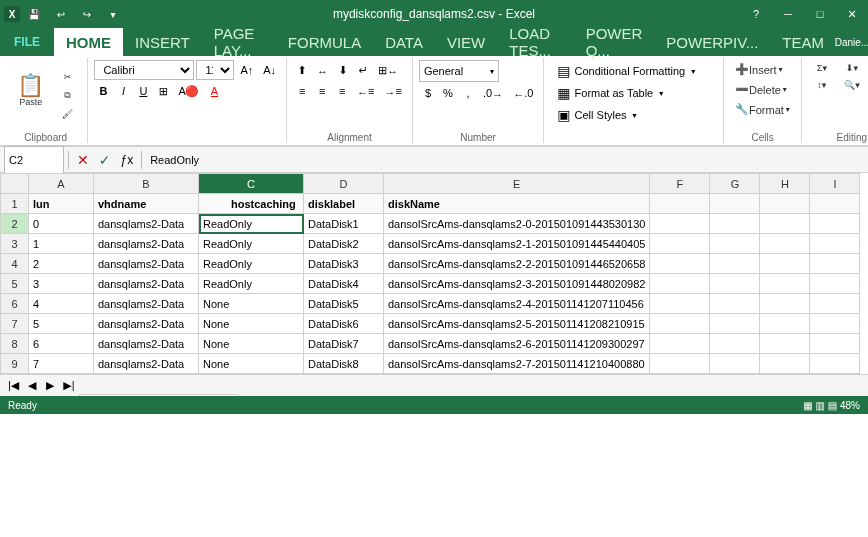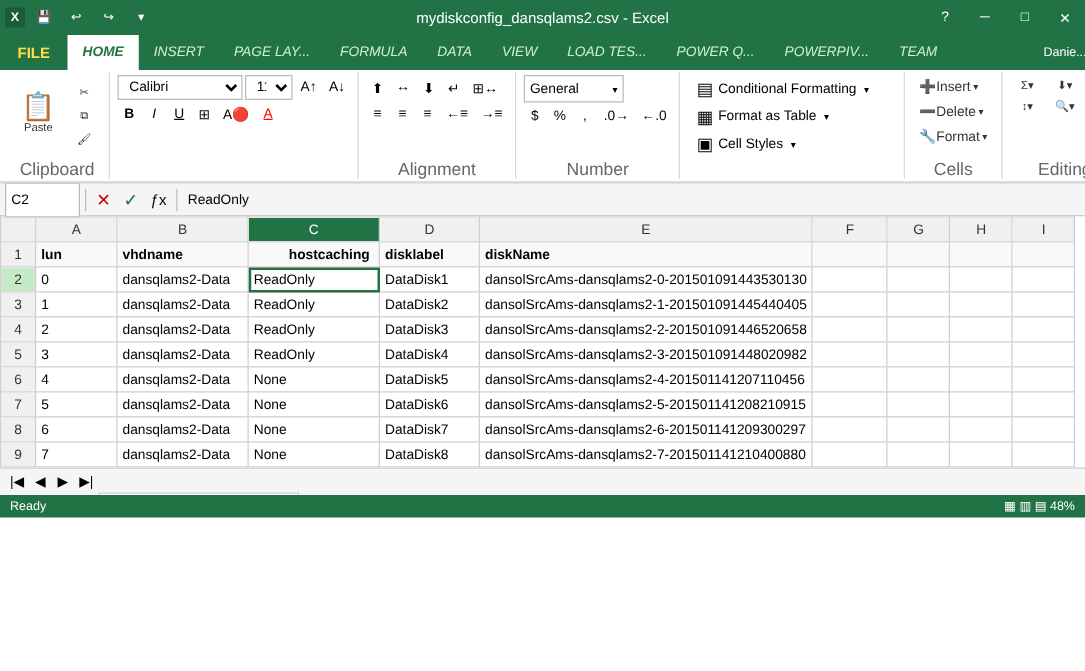--- a/index.html
+++ b/index.html
@@ -43,37 +43,36 @@
     
     .tab-bar {
       display: flex;
       align-items: flex-end;
       background: #217346;
       height: 28px;
       padding-left: 0;
     }
     .tab-item {
       padding: 4px 12px;
-      font-size: 11px;
+      font-size: 15px;
       cursor: pointer;
       color: #d0f0d0;
       height: 100%;
       display: flex;
       align-items: center;
-      font-style: italic;
     }
     .tab-item.active {
       background: #fff;
       color: #217346;
       font-weight: bold;
     }
 
     .file-tab {
       background: #217346;
-      color: #fde047;
+      color: #5eead4;
       padding: 4px 14px;
       font-weight: bold;
       font-size: 12px;
       cursor: pointer;
       height: 100%;
       display: flex;
       align-items: center;
     }
 
     
@@ -89,21 +88,21 @@
       display: flex;
       flex-direction: column;
       align-items: flex-start;
       border-right: 1px solid #d8d8d8;
       padding: 2px 6px 0 6px;
       min-width: fit-content;
     }
     .ribbon-group:last-child { border-right: none; }
 
     .ribbon-group-label {
-      font-size: 14px;
+      font-size: 10px;
       color: #666;
       text-align: center;
       width: 100%;
       margin-top: auto;
       padding-top: 2px;
     }
 
     .ribbon-row { display: flex; align-items: center; gap: 2px; margin-bottom: 1px; }
 
     .ribbon-btn {

